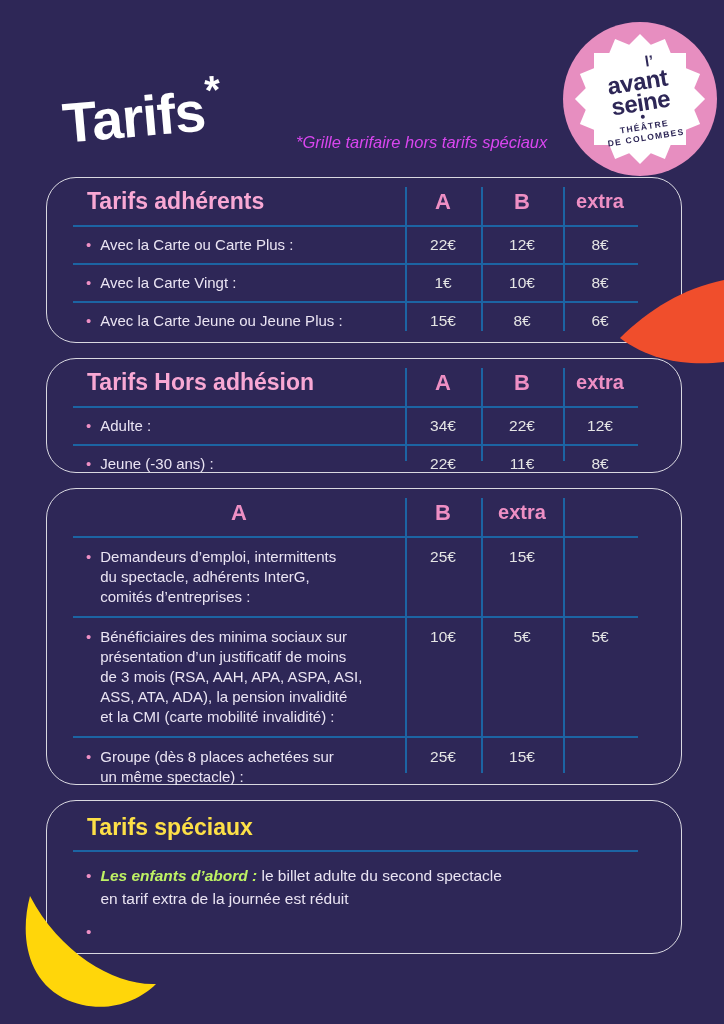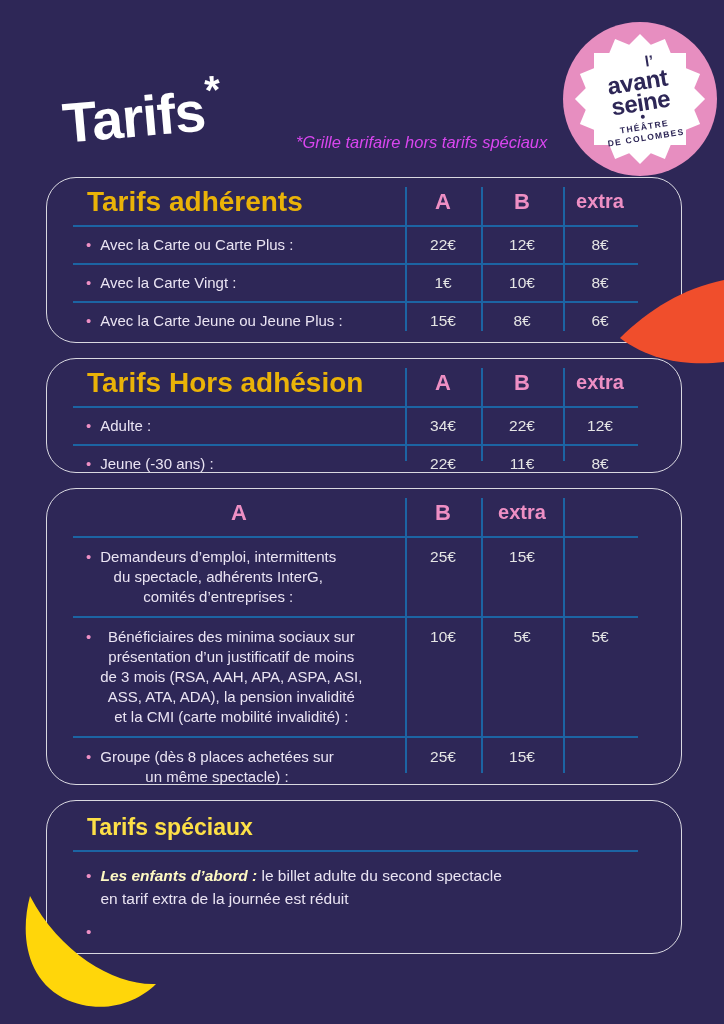--- a/index.html
+++ b/index.html
@@ -47,45 +47,45 @@
 
   
   .box {
     position:absolute; left:46px; width:636px;
     border:1.5px solid rgba(255,255,255,0.82);
     border-radius:30px;
     padding:0 43px 0 26px;
   }
   .grid { display:grid; grid-template-columns:332px 76px 82px 74px; }
   .ghead { align-items:center; height:47px; }
-  .box-title { color:#eab308; font-size:28px; font-weight:bold; padding-left:14px; white-space:nowrap; }
+  .box-title { color:#f9a8d4; font-size:23px; font-weight:bold; padding-left:14px; white-space:nowrap; }
   .colhead { text-align:center; color:#ee8fc4; font-size:22px; font-weight:bold; }
   .colhead.extra { font-size:20px; }
   .row { border-top:2px solid #1c64a3; padding:8px 0; align-items:start; }
   .label { display:flex; gap:9px; padding-left:13px; font-size:15px; line-height:20px; color:#eae4f3; }
-  .label .txt { white-space:pre-line;text-align:center; }
+  .label .txt { white-space:pre-line; }
   .bullet { color:#ee8fc4; flex:0 0 auto; }
   .price { text-align:center; font-size:15.5px; color:#e5e5e5; line-height:20px; }
   .v { position:absolute; top:9px; bottom:11px; width:2px; background:#1c64a3; }
   .v1 { left:358px; } .v2 { left:434px; } .v3 { left:516px; }
 
   #box1 { top:177px; height:166px; }
   #box2 { top:358px; height:115px; }
   #box3 { top:488px; height:297px; }
   #box3 .row { padding:9px 0; }
   #box4 { top:800px; height:154px; }
 
   
   .special-title { color:#fde047; font-size:23px; font-weight:bold; padding:13px 0 9px 14px; }
   .special-rule { border-top:2px solid #1c64a3; margin:0; }
   .special-items { padding:12px 0 0 13px; display:flex; flex-direction:column; gap:10px; }
   .special-item { display:flex; gap:9px; font-size:15.5px; line-height:23px; }
   .lead { font-weight:bold; font-style:italic; color:#f3eff9; }
   .itxt { white-space:pre-line; }
-  .itxt b { color:#fef9c3; }
+  .itxt b { color:#bef264; }
 
   
   .shape { position:absolute; pointer-events:none; }
   #orange-crescent { left:612px; top:276px; width:112px; height:92px; z-index:5; }
   #yellow-crescent { left:18px; top:892px; width:142px; height:120px; z-index:5; }
 </style>
 </head>
 <body>
 
 <div class="page">

